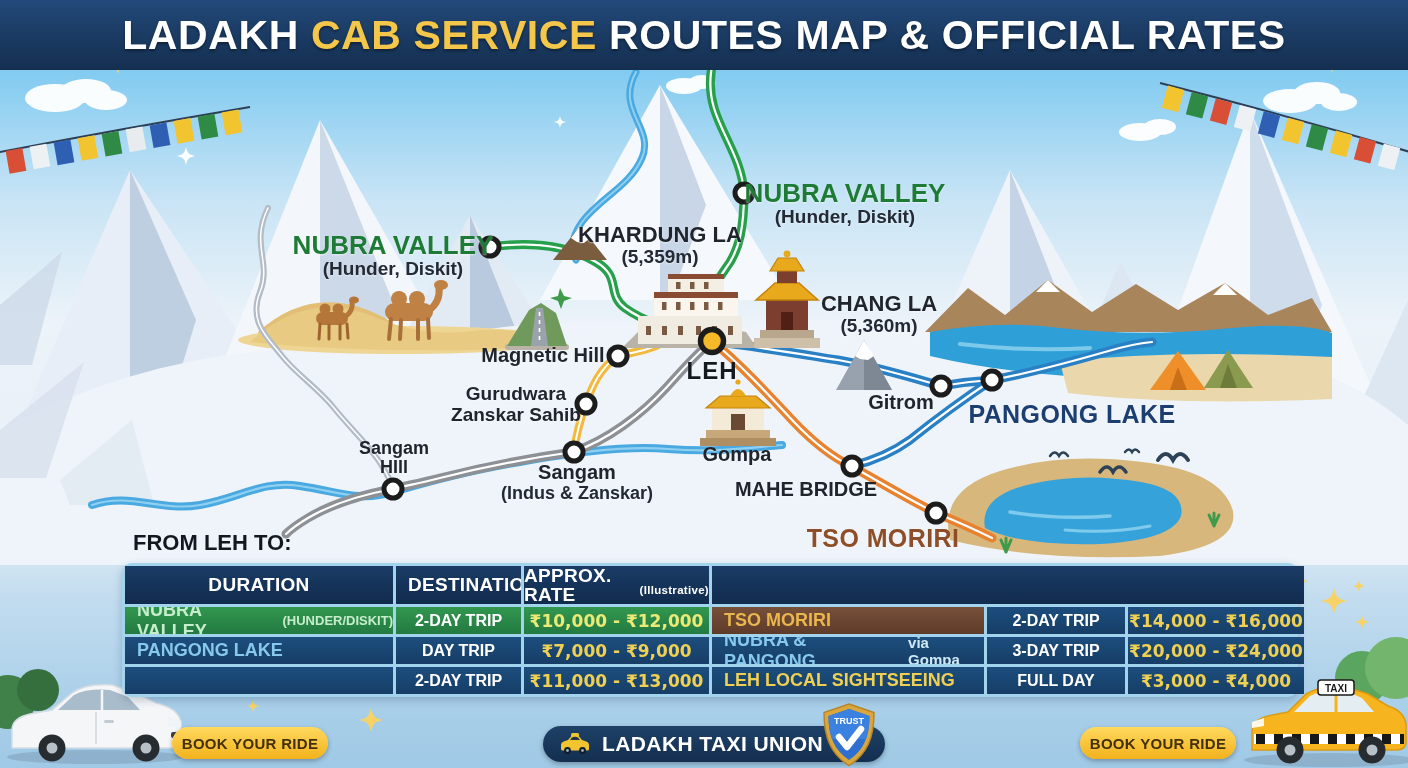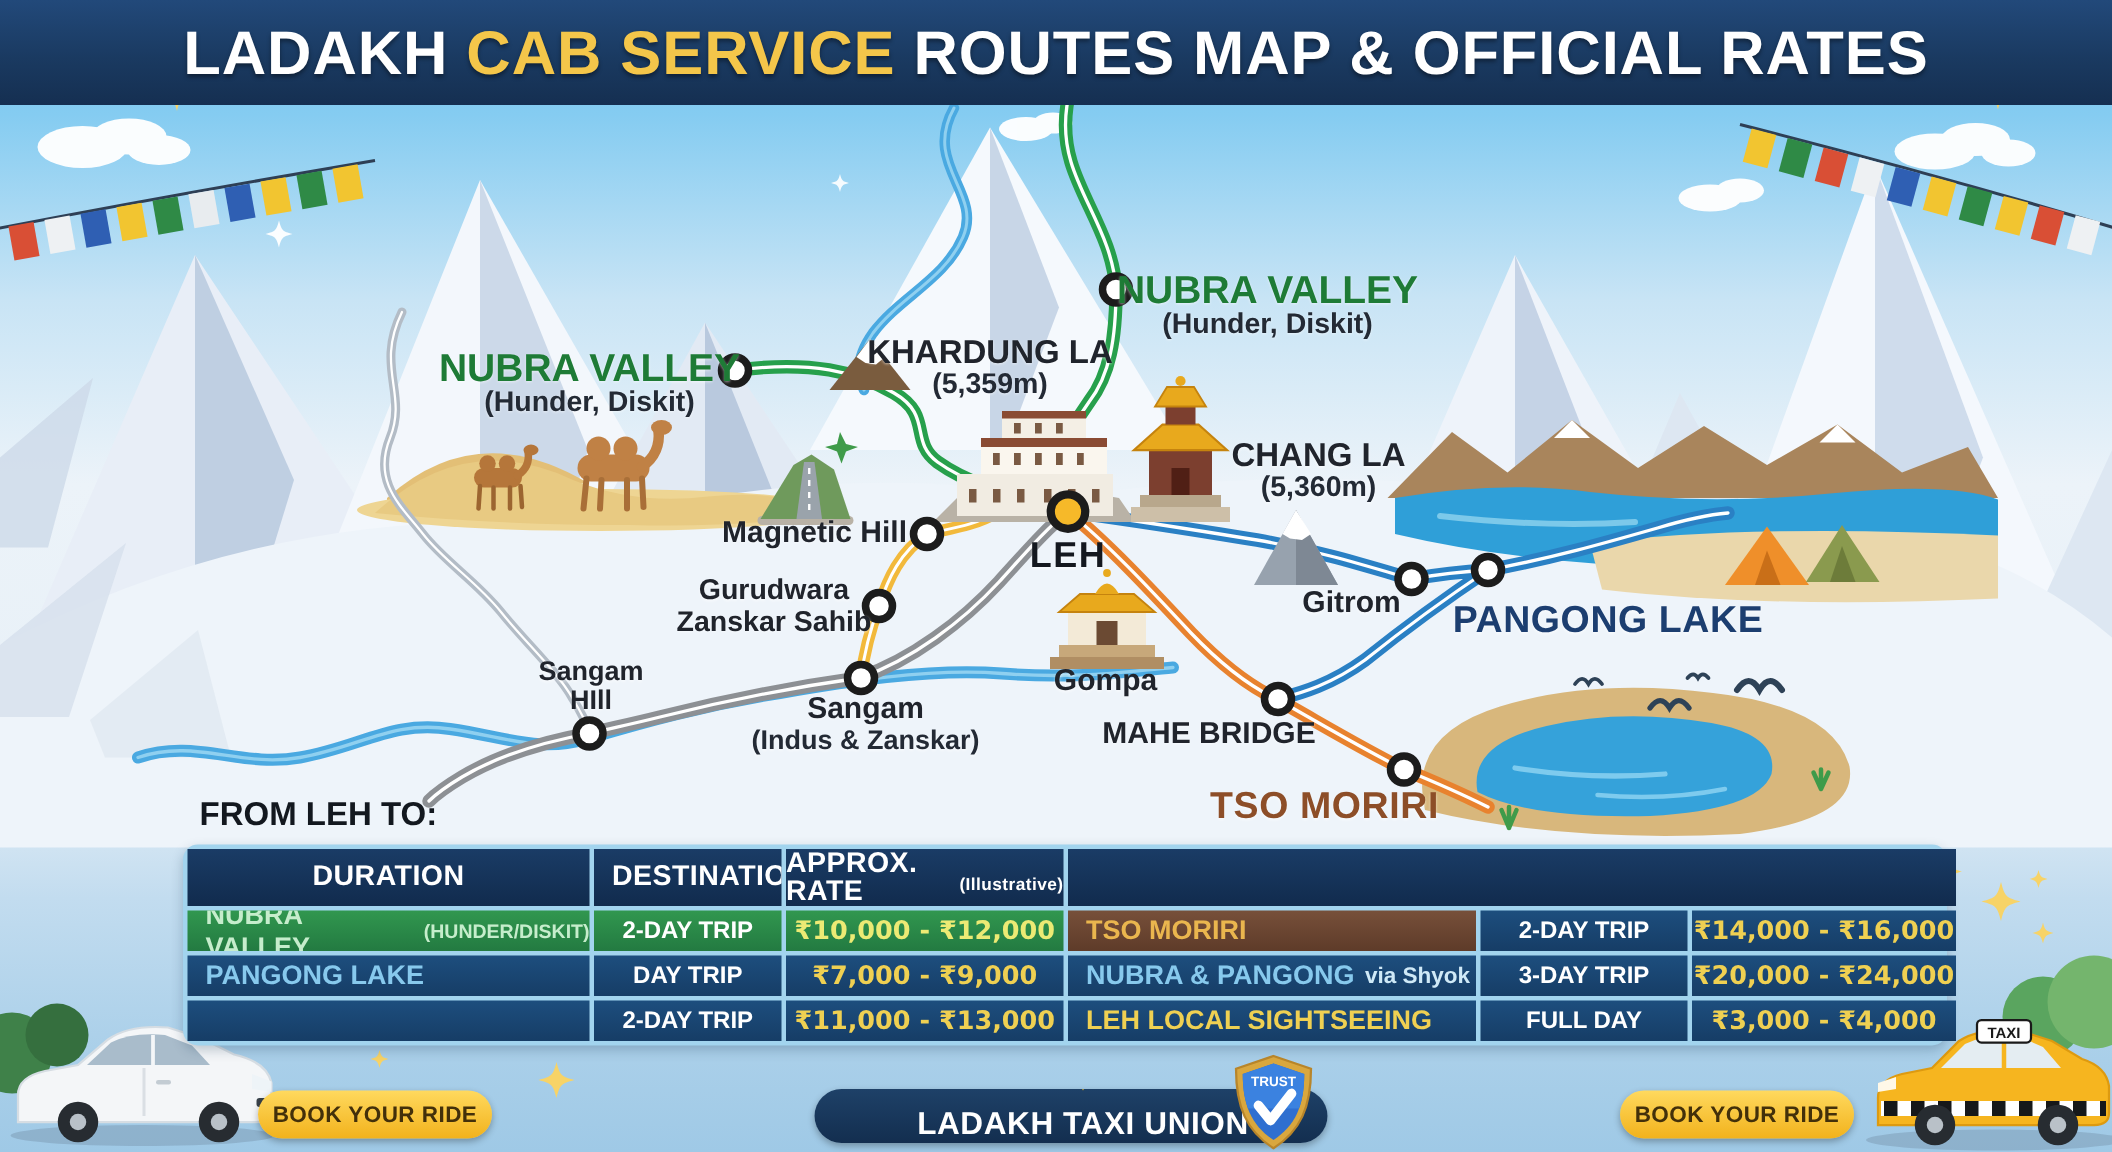--- a/index.html
+++ b/index.html
@@ -48,21 +48,21 @@
   .dur{font-size:16px;color:#fff;}
   .rate{font-family:"DejaVu Sans","Liberation Sans",sans-serif;font-size:17px;}
   
   .book{position:absolute;width:156px;height:32px;border-radius:18px;z-index:7;
     background:linear-gradient(180deg,#ffd95e,#f2b21c);display:flex;align-items:center;justify-content:center;
     font-weight:800;font-size:15px;color:#43300a;letter-spacing:.3px;box-shadow:0 2px 5px rgba(0,0,0,.3);cursor:pointer;}
   .book.left{left:172px;top:727px;} .book.right{left:1080px;top:727px;}
   .union{position:absolute;left:543px;top:726px;width:342px;height:36px;border-radius:20px;z-index:7;
     background:linear-gradient(180deg,#1e4168,#132e4f);display:flex;align-items:center;gap:11px;
     padding-left:16px;box-sizing:border-box;color:#fff;font-weight:800;font-size:21px;letter-spacing:.4px;
-    box-shadow:0 2px 5px rgba(0,0,0,.3);flex-direction:column;}
+    box-shadow:0 2px 5px rgba(0,0,0,.3);}
   .shield{position:absolute;left:820px;top:703px;z-index:8;}
 </style>
 </head>
 <body>
 
 <div class="stage">
 
   <svg class="scene" width="1408" height="768" viewBox="0 0 1408 768">
     <defs>
       <path id="sp" d="M0,-1 C0.2,-0.25 0.25,-0.2 1,0 C0.25,0.2 0.2,0.25 0,1 C-0.2,0.25 -0.25,0.2 -1,0 C-0.25,-0.2 -0.2,-0.25 0,-1 Z"></path>
@@ -467,21 +467,21 @@
     <div class="cell bg-green rate t-paleyellow">₹10,000 - ₹12,000</div>
     <div class="cell left bg-brown dest t-gold">TSO MORIRI</div>
     <div class="cell bg-navy dur">2-DAY TRIP</div>
     <div class="cell bg-navy rate t-yellow">₹14,000 - ₹16,000</div>
 
     <div class="cell left bg-navy dest t-ltblue">PANGONG LAKE</div>
     <div class="cell bg-navy dur">DAY TRIP</div>
     <div class="cell bg-navy rate t-yellow">₹7,000 - ₹9,000</div>
     <div class="cell left bg-navy dest t-ltblue">
       <span>NUBRA &amp; PANGONG</span>
-        <span class="note" style="font-size:15px;color:#cfe9f7;">via Shyok</span>
+        <span class="note" style="font-size:15px;color:#cfe9f7;">via Gompa</span>
     </div>
     <div class="cell bg-navy dur">3-DAY TRIP</div>
     <div class="cell bg-navy rate t-yellow">₹20,000 - ₹24,000</div>
 
     <div class="cell left bg-navy dest"></div>
     <div class="cell bg-navy dur">2-DAY TRIP</div>
     <div class="cell bg-navy rate t-yellow">₹11,000 - ₹13,000</div>
     <div class="cell left bg-navy dest t-yellow">LEH LOCAL SIGHTSEEING</div>
     <div class="cell bg-navy dur">FULL DAY</div>
     <div class="cell bg-navy rate t-yellow">₹3,000 - ₹4,000</div>

